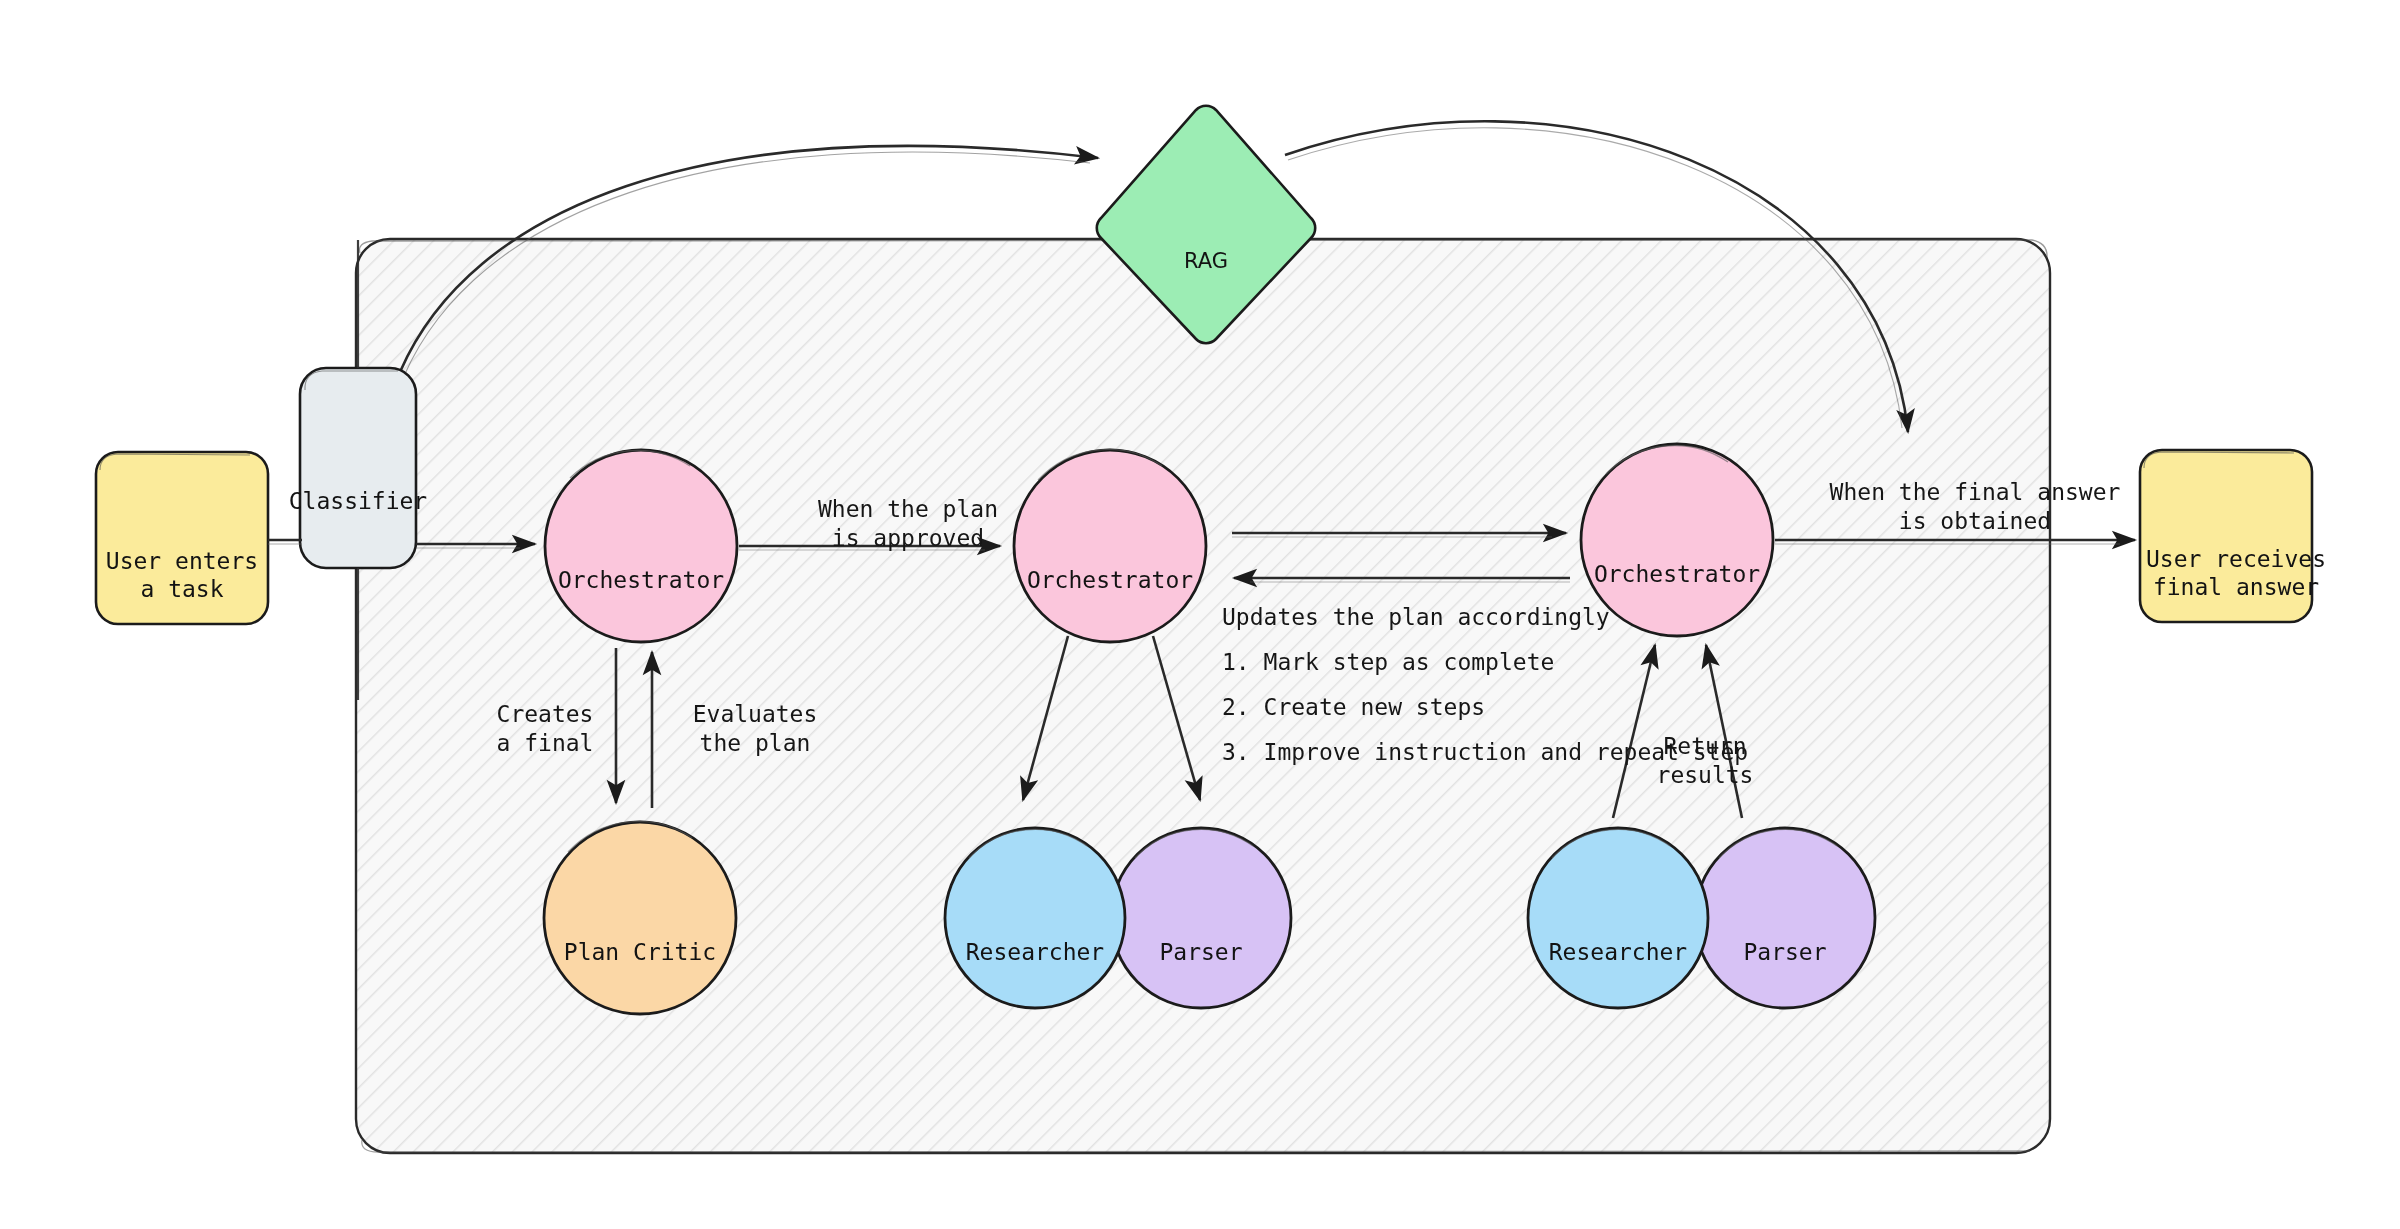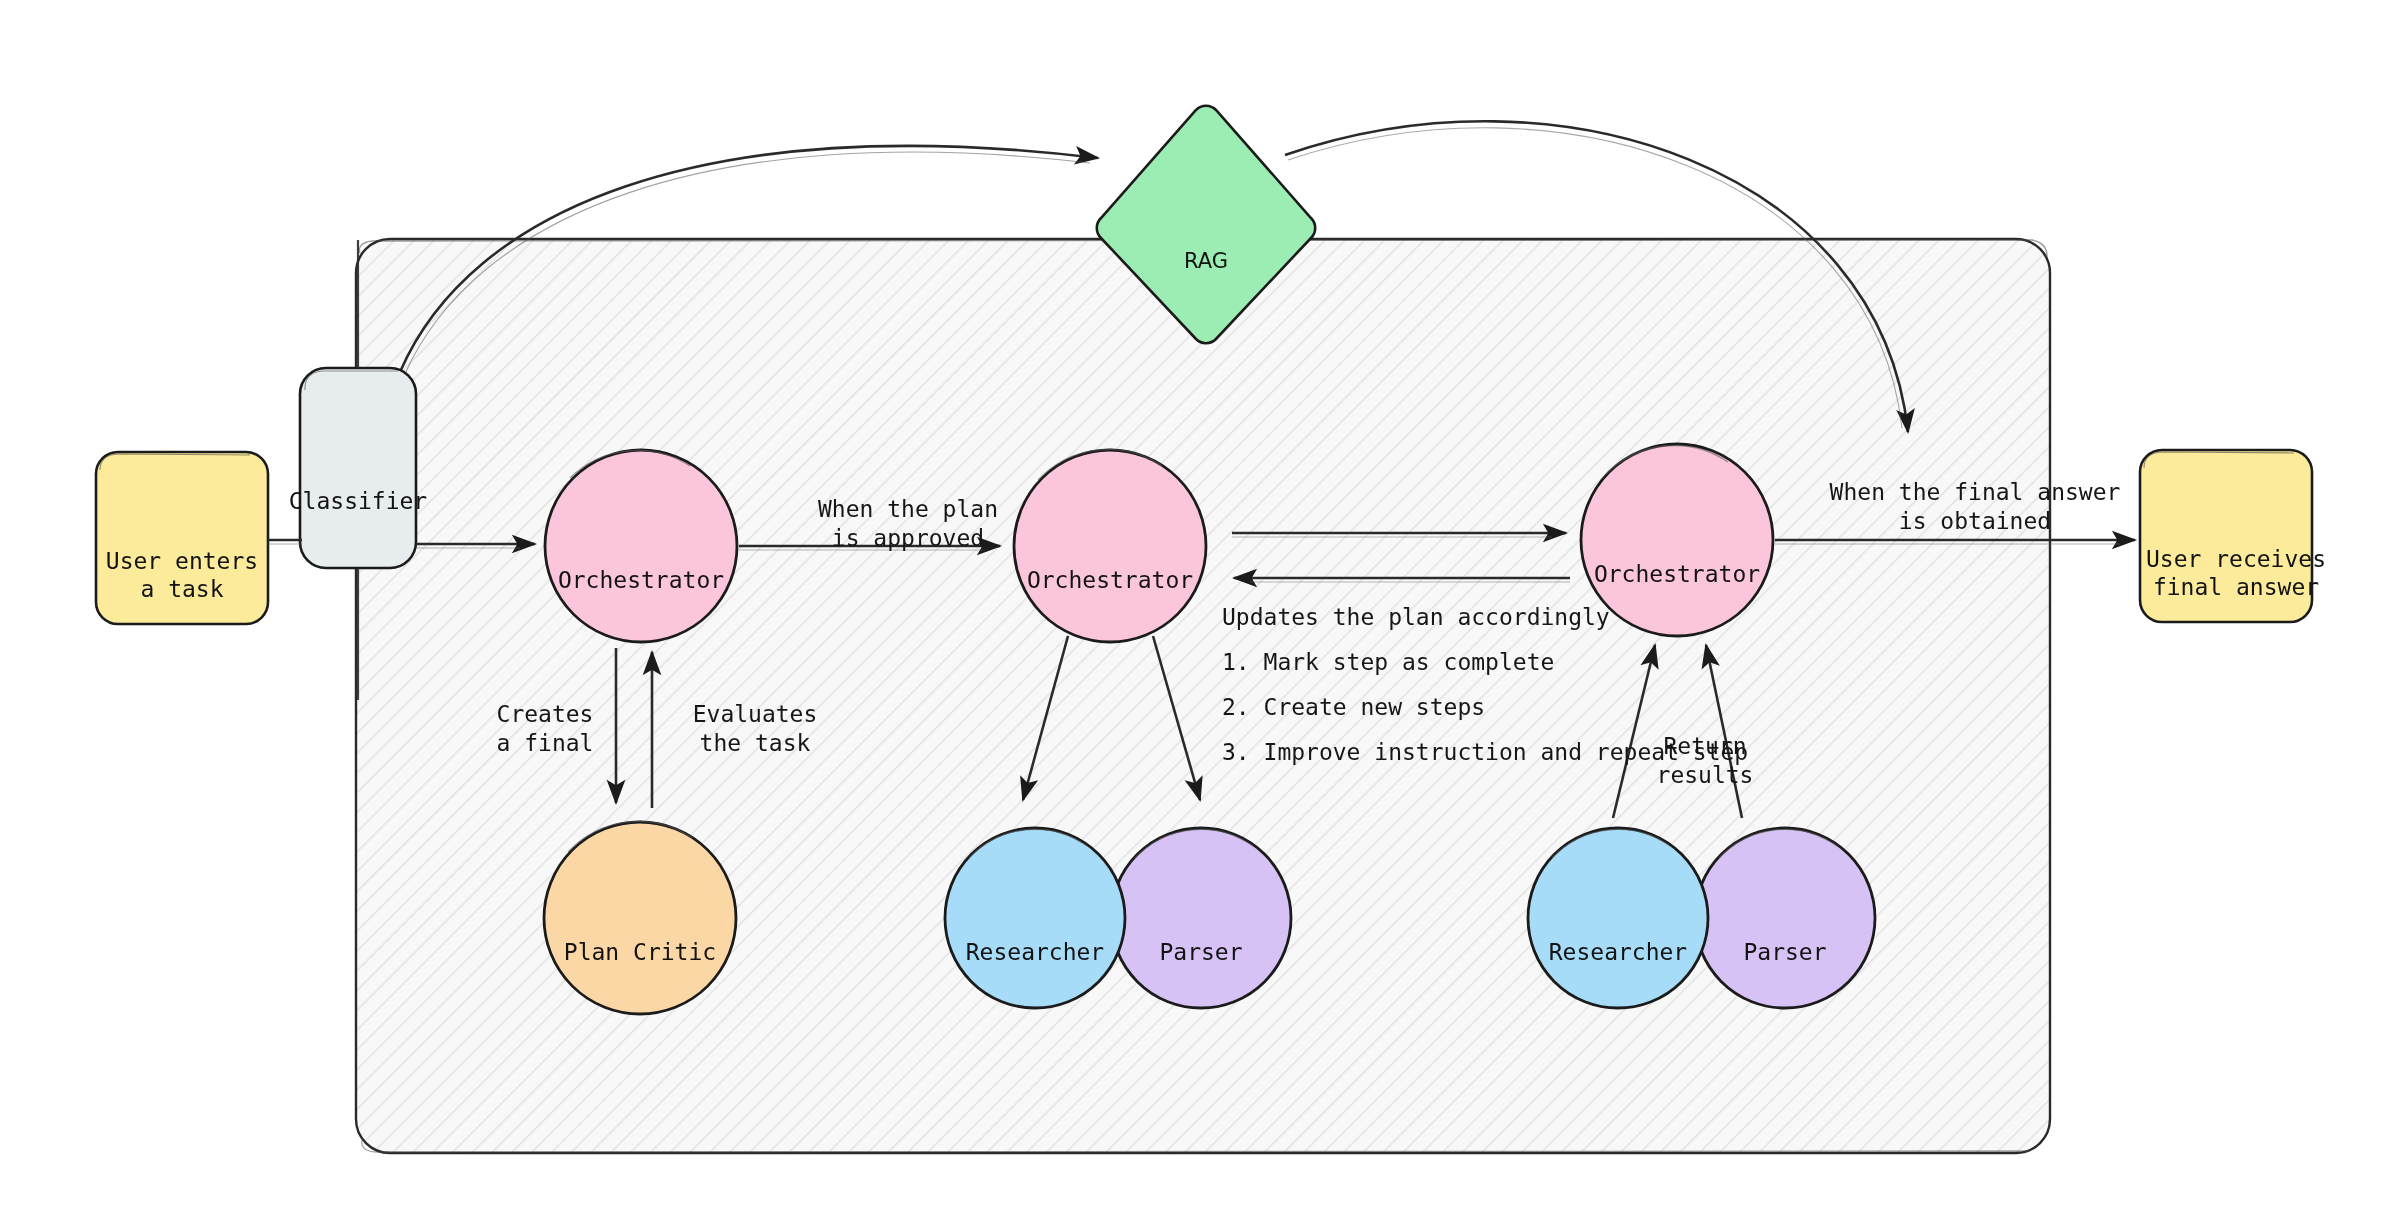--- a/index.html
+++ b/index.html
@@ -177,21 +177,21 @@
 
   <div class="lbl" style="left:768px;top:487px;width:280px;margin-top:8px;">When the plan
 is approved</div>
   <div class="lbl left" style="left:1222px;top:595px;width:420px;line-height:45px;">Updates the plan accordingly
 1. Mark step as complete
 2. Create new steps
 3. Improve instruction and repeat step</div>
   <div class="lbl" style="left:470px;top:700px;width:150px;">Creates
 a final</div>
   <div class="lbl" style="left:660px;top:700px;width:190px;">Evaluates
-the task</div>
+the plan</div>
   <div class="lbl" style="left:1630px;top:732px;width:150px;">Return
 results</div>
   <div class="lbl" style="left:1815px;top:478px;width:320px;">When the final answer
 is obtained</div>
 
   <div class="hit" style="left:96px;top:452px;width:172px;height:172px;"></div>
   <div class="hit" style="left:300px;top:368px;width:116px;height:200px;"></div>
   <div class="hit" style="left:1101px;top:110px;width:210px;height:229px;"></div>
   <div class="hit" style="left:545px;top:450px;width:192px;height:192px;border-radius:50%;"></div>
   <div class="hit" style="left:1014px;top:450px;width:192px;height:192px;border-radius:50%;"></div>

